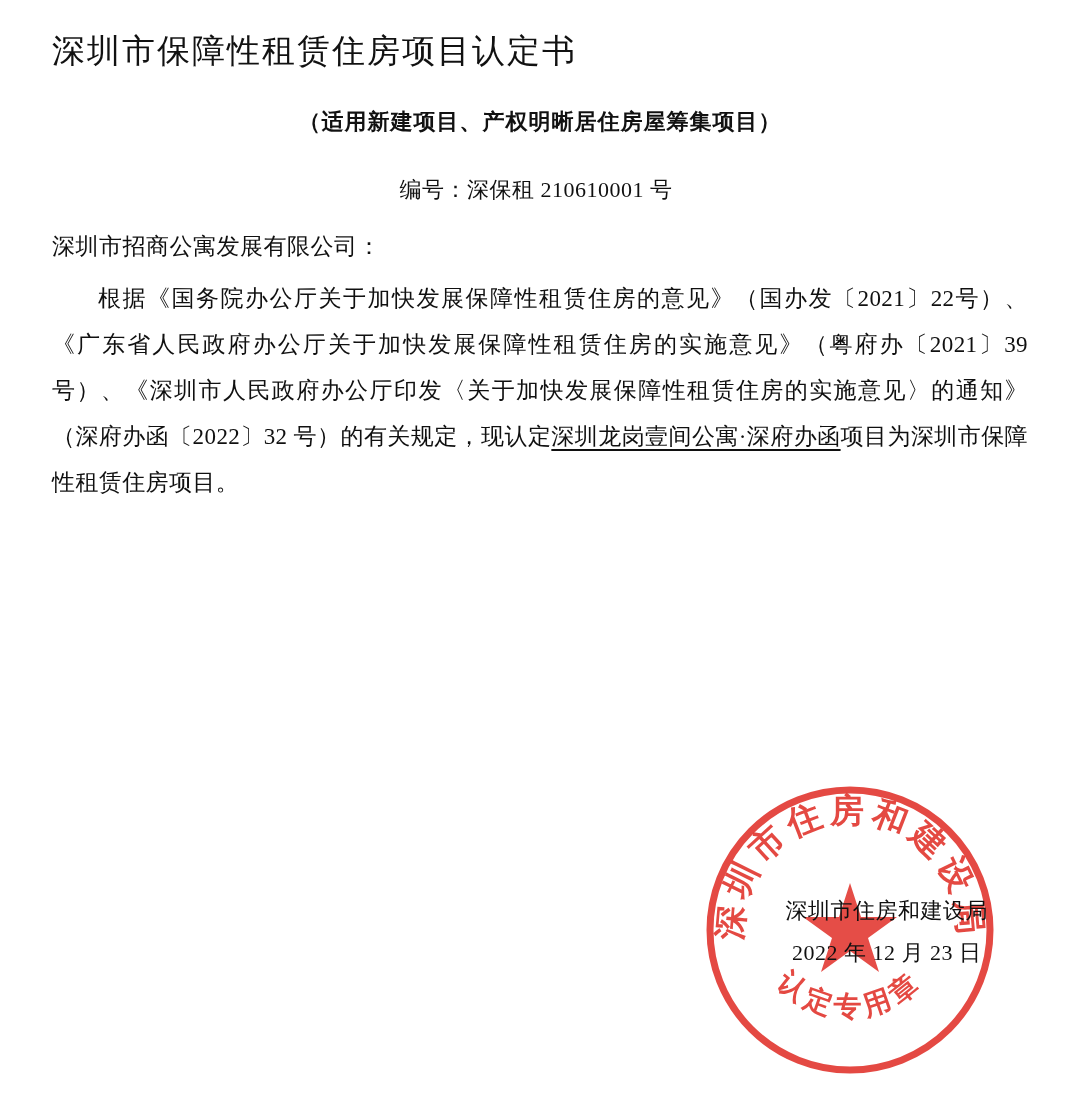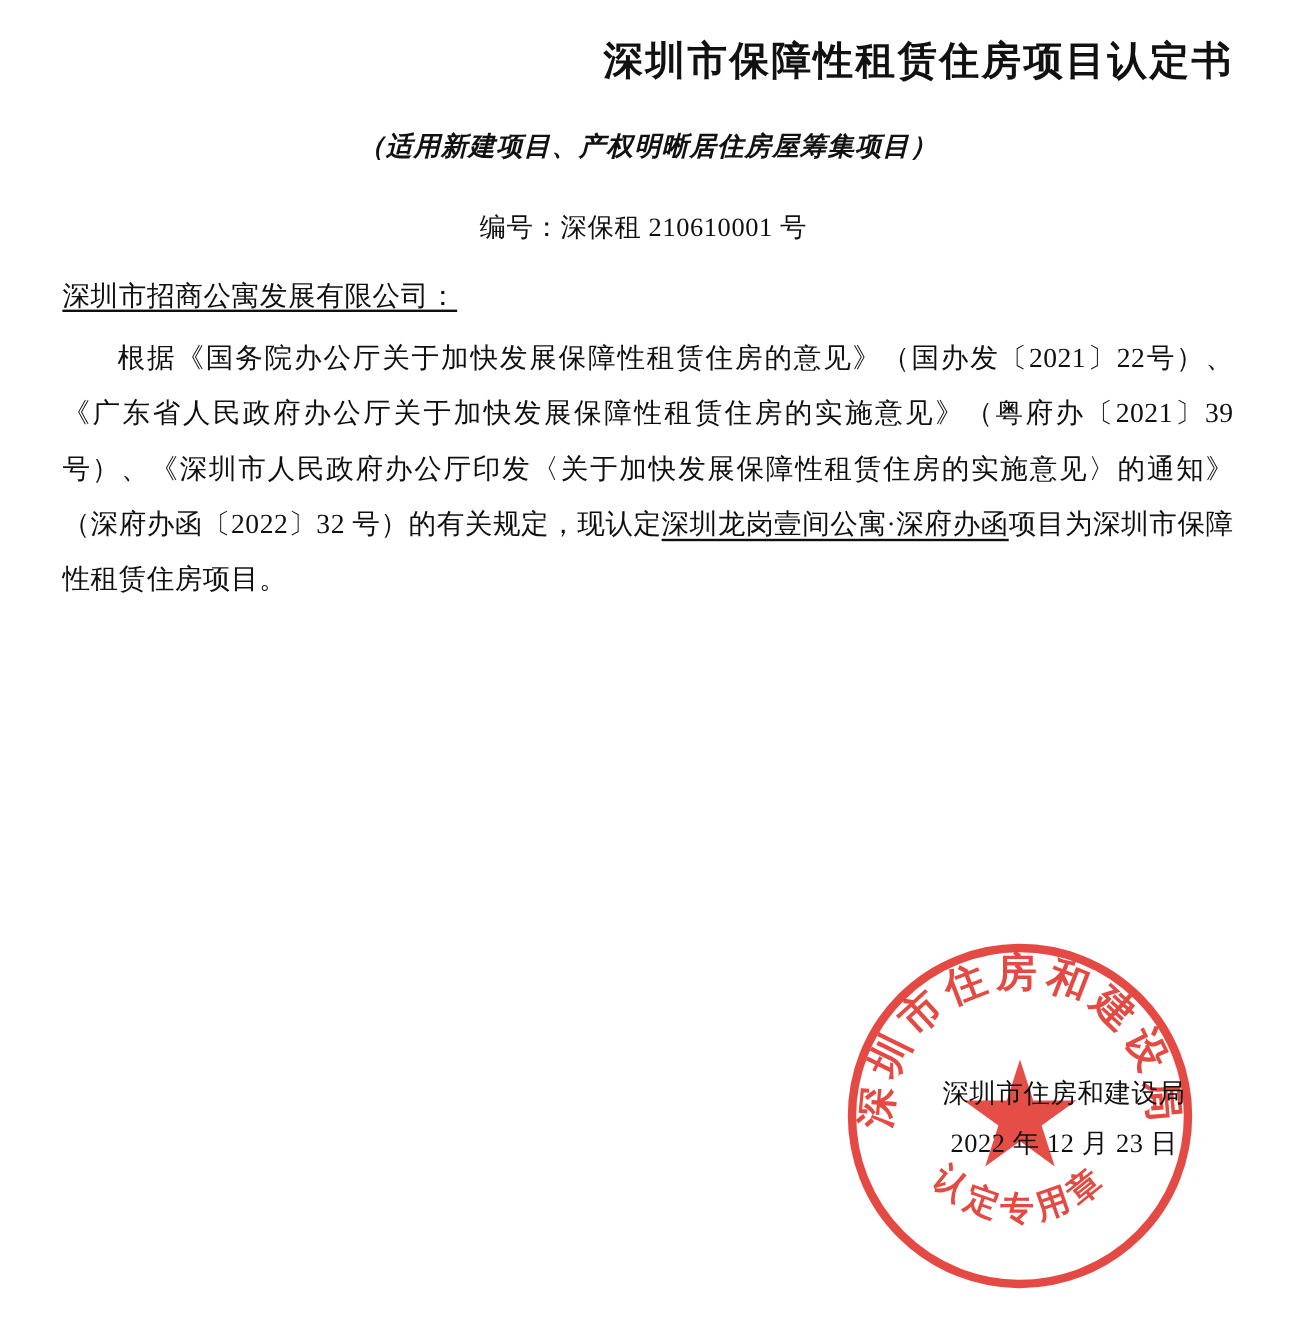--- a/index.html
+++ b/index.html
@@ -18,34 +18,33 @@
 
   .page {
     position: relative;
     width: 1080px;
     height: 1099px;
     box-sizing: border-box;
     padding: 22px 52px 0 52px;
   }
 
   .doc-title {
-    text-align: right;
+    text-align: left;
     font-family: "Liberation Sans", "DejaVu Sans", sans-serif;
-    font-weight: bold;
+    font-weight: normal;
     font-size: 33px;
     letter-spacing: 2px;
     color: #111;
     margin: 8px 0 0 0;
     line-height: 1.3;
   }
 
   .doc-subtitle {
     text-align: center;
     font-family: "Liberation Serif", "DejaVu Serif", serif;
-    font-style: italic;
     font-weight: bold;
     font-size: 22px;
     letter-spacing: 1px;
     margin-top: 34px;
     color: #111;
   }
 
   .doc-number {
     text-align: center;
     font-size: 22px;
@@ -53,21 +52,20 @@
     padding-right: 8px;
     letter-spacing: 0.5px;
   }
 
   .addressee {
     font-size: 23px;
     margin-top: 26px;
     letter-spacing: 0.5px;
   }
   .addressee .u {
-    text-decoration: underline;
     text-underline-offset: 4px;
   }
 
   .body-para {
     font-size: 23px;
     line-height: 2.0;
     text-align: justify;
     text-justify: inter-ideograph;
     text-indent: 2em;
     margin-top: 14px;

